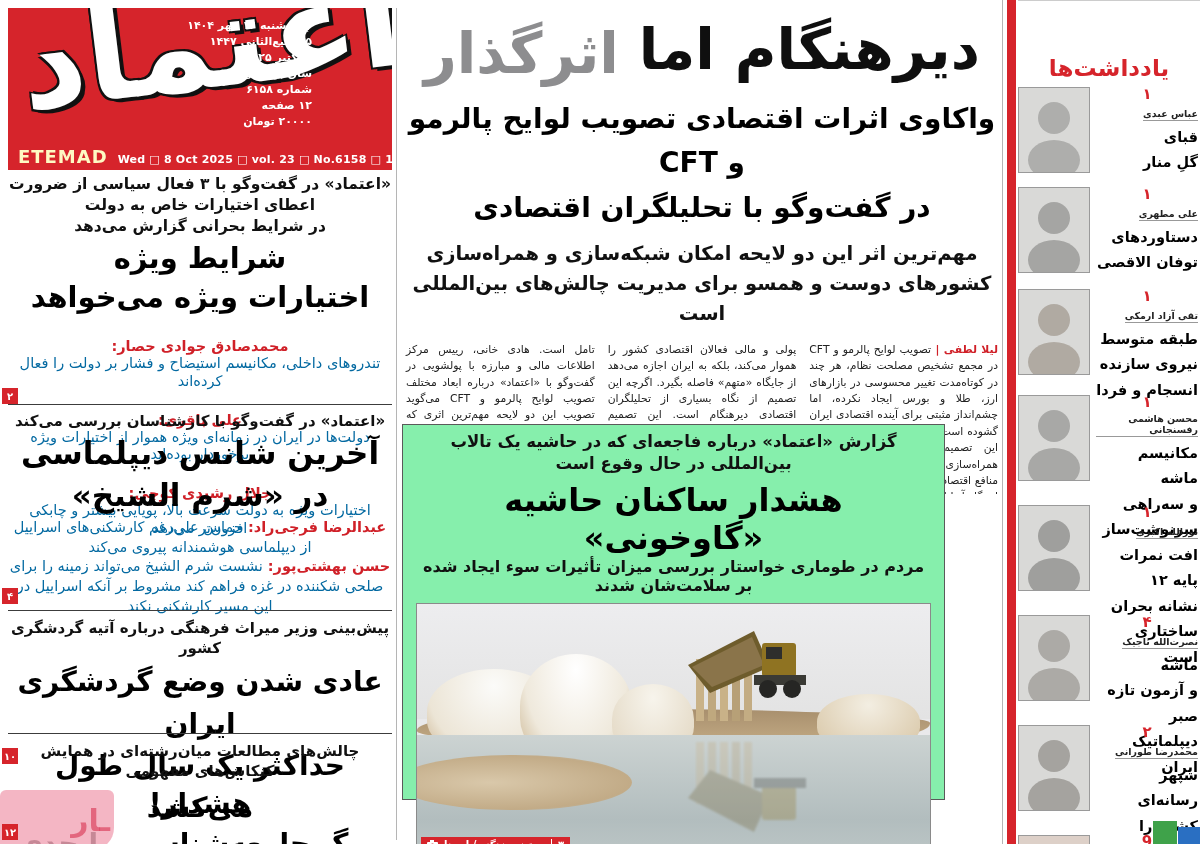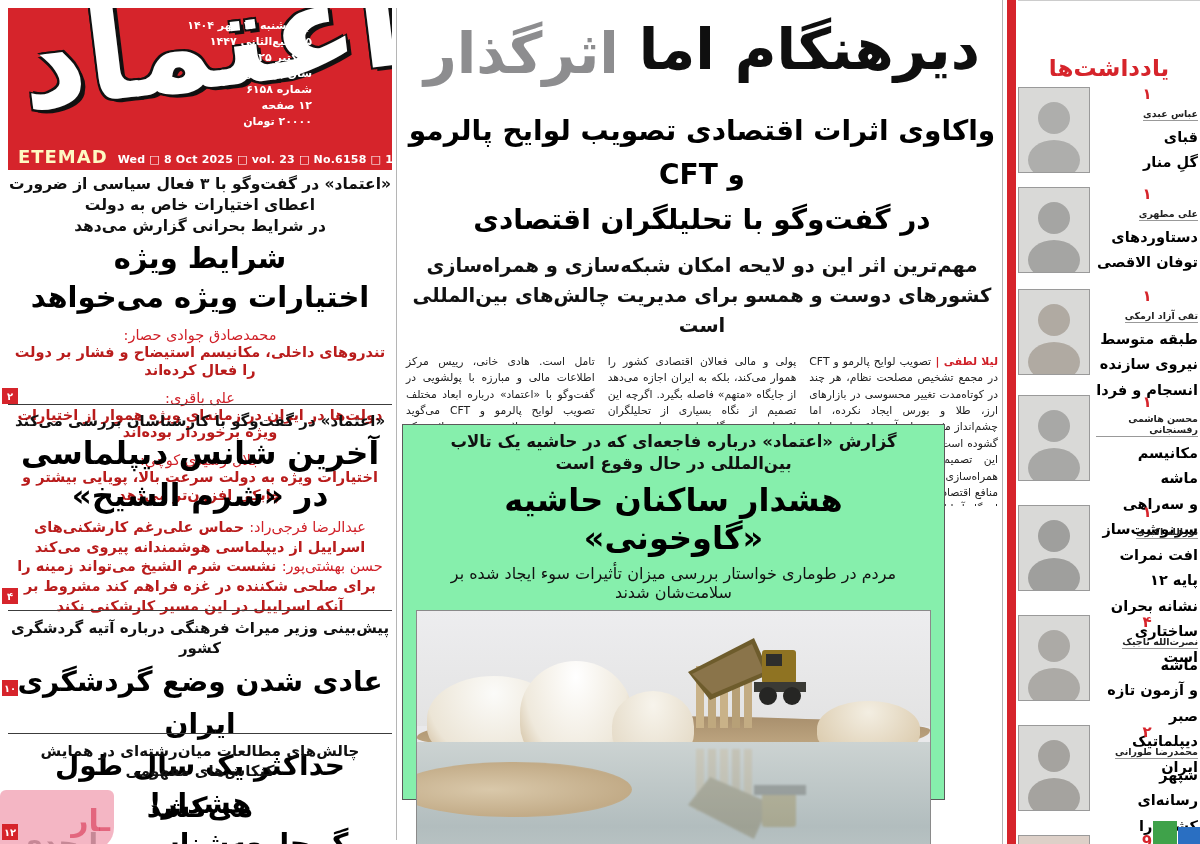--- a/index.html
+++ b/index.html
@@ -17,44 +17,44 @@
               font-weight:bold;line-height:1.45;text-align:right;z-index:3;}
   .mast-strip{position:absolute;left:10px;right:10px;bottom:3px;display:flex;align-items:baseline;
               gap:10px;direction:ltr;z-index:3;}
   .logo-en{color:#fef9c3;font-size:18px;font-weight:bold;letter-spacing:1px;margin-top:32px;}
   .mast-info{color:#fff;font-size:11px;font-weight:bold;letter-spacing:.2px;white-space:nowrap;}
   
   .leftcol{position:absolute;left:8px;top:174px;width:384px;}
   .l-art{position:relative;text-align:center;color:#111;}
   .kicker{font-size:15px;font-weight:bold;line-height:1.35;color:#111;}
   .l-head{font-weight:bold;color:#000;}
-  .q-name{color:#d02028;font-weight:normal;font-size:14.5px;line-height:1.25;margin-top:9px;}
-  .q-text{font-weight:bold;font-size:14.5px;line-height:1.22;color:#b91c1c;}
+  .q-name{color:#d02028;font-weight:bold;font-size:14.5px;line-height:1.25;margin-top:20px;}
+  .q-text{font-weight:normal;font-size:14.5px;line-height:1.22;color:#0369a1;}
   .marker{position:absolute;width:16px;height:16px;background:#d6242b;color:#fff;font-size:10px;
           font-weight:bold;display:flex;align-items:center;justify-content:center;z-index:6;}
   .pink-sticker{position:absolute;left:0;top:790px;width:114px;height:60px;z-index:5;
                 background:rgba(242,166,183,.82);border-radius:6px 6px 22px 6px;
                 display:flex;align-items:center;justify-content:flex-start;overflow:hidden;}
   .pink-sticker span{color:rgba(214,36,70,.55);font-size:30px;font-weight:bold;margin-right:4px;}
   
   .lead{position:absolute;left:402px;top:0;width:600px;text-align:center;}
   .lead-head{margin-top:8px;font-size:57px;font-weight:bold;letter-spacing:-2px;line-height:1.45;color:#0f0f0f;}
   .lead-head .gray{color:#8d8d8f;position:relative;top:4px;}
-  .lead-deck{margin-top:18px;font-size:28px;font-weight:bold;line-height:1.6;color:#000;}
+  .lead-deck{margin-top:6px;font-size:28px;font-weight:bold;line-height:1.6;color:#000;}
   .lead-subdeck{margin-top:8px;font-size:19.5px;font-weight:bold;line-height:1.55;color:#111;}
   .lead-body{margin-top:12px;height:152px;display:flex;gap:13px;padding:0 4px;overflow:hidden;
              text-align:justify;font-size:10.8px;line-height:1.52;color:#222;}
   .lead-body .col{flex:1;}
   .red{color:#d02028;font-weight:bold;}
   
   .report{position:absolute;left:402px;top:424px;width:543px;height:376px;border:1.5px solid #5a5a5a;
           background:#86efac;text-align:center;box-sizing:border-box;padding:6px 13px;}
   .report .kicker{font-size:16.5px;}
   .report-head{font-size:32px;font-weight:bold;margin-top:5px;color:#000;}
-  .report-sub{font-size:16px;font-weight:normal;margin-top:7px;color:#111;}
+  .report-sub{font-size:16px;font-weight:bold;color:#111;}
   .photo{position:relative;margin-top:8px;height:252px;border:1px solid #8a8a8a;overflow:hidden;background:#e9e9eb;}
   .sky{position:absolute;left:0;right:0;top:0;height:46%;background:linear-gradient(#ededef,#e3e3e3);}
   .shore{position:absolute;left:0;right:0;top:42%;height:14%;background:linear-gradient(#a88f6d,#c3ab85);
          border-radius:40% 60% 30% 50%/60% 40% 60% 40%;}
   .mound{position:absolute;border-radius:50% 50% 40% 40%;}
   .m1{left:2%;top:26%;width:26%;height:34%;background:radial-gradient(ellipse at 50% 20%,#fbfbf9 0%,#ece5d6 60%,#cdb globalenib 100%,#c9b globalenoop);background:radial-gradient(ellipse at 50% 20%,#fbfbf9 0%,#ece5d6 70%,#c9b18d 100%);}
   .m2{left:20%;top:20%;width:22%;height:42%;background:radial-gradient(ellipse at 50% 15%,#ffffff 0%,#efe9dc 65%,#cab48f 100%);}
   .m3{left:38%;top:32%;width:16%;height:28%;background:radial-gradient(ellipse at 50% 20%,#f7f4ec 0%,#e2d7c2 100%);}
   .m4{right:2%;top:36%;width:20%;height:22%;background:radial-gradient(ellipse at 50% 20%,#f3eee2 0%,#d8c6a6 100%);}
   .water{position:absolute;left:0;right:0;top:52%;bottom:0;background:linear-gradient(#ccd3d2,#b2bdbe 70%,#bcc6c6);}
@@ -139,21 +139,21 @@
 
     <div class="l-art" style="height:112px;border-top:1.5px solid #3c3c3c;padding-top:7px;">
       <div class="kicker">چالش‌های مطالعات میان‌رشته‌ای در همایش کنکاش‌های مفهومی</div>
       <div class="l-head pre" style="font-size:28px;line-height:1.45;margin-top:2px;">هشدار!
 مرگ جامعه‌شناسی را جدی بگیریم</div>
     </div>
   </div>
 
   <div class="marker" style="left:2px;top:388px;">۲</div>
   <div class="marker" style="left:2px;top:588px;">۴</div>
-  <div class="marker" style="left:2px;top:680px;text-align:center;">۱۰</div>
+  <div class="marker" style="left:2px;top:748px;text-align:center;">۱۰</div>
   <div class="marker" style="left:2px;top:824px;">۱۲</div>
 
   <div class="pink-sticker">
     <span>ـار</span>
   </div>
 
   <div class="lead">
     <div class="lead-head"><span>دیرهنگام اما </span><span class="gray">اثرگذار</span></div>
     <div class="lead-deck pre">واکاوی اثرات اقتصادی تصویب لوایح پالرمو و CFT
 در گفت‌وگو با تحلیلگران اقتصادی</div>

